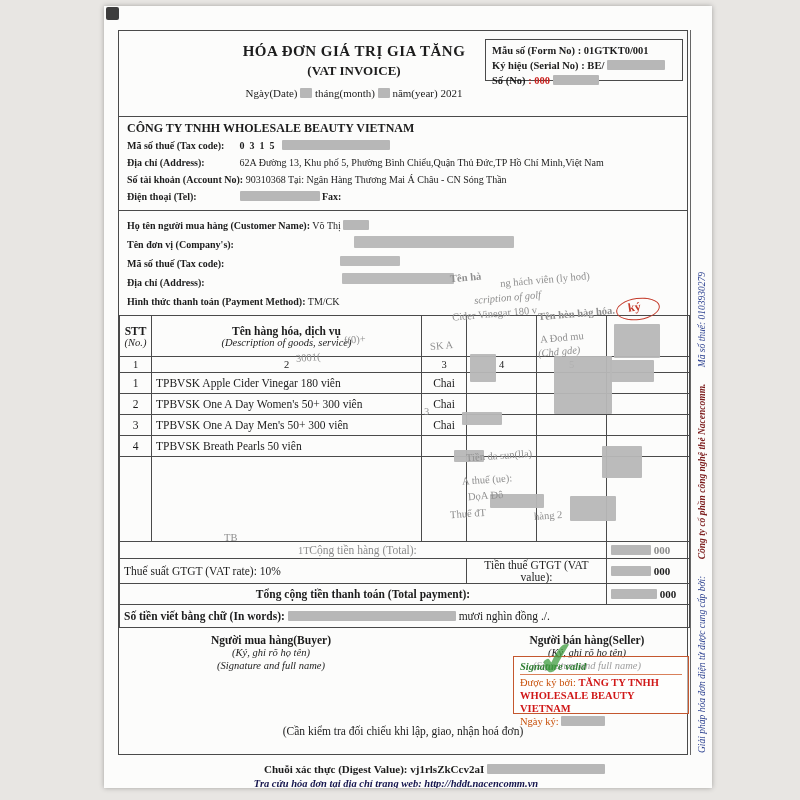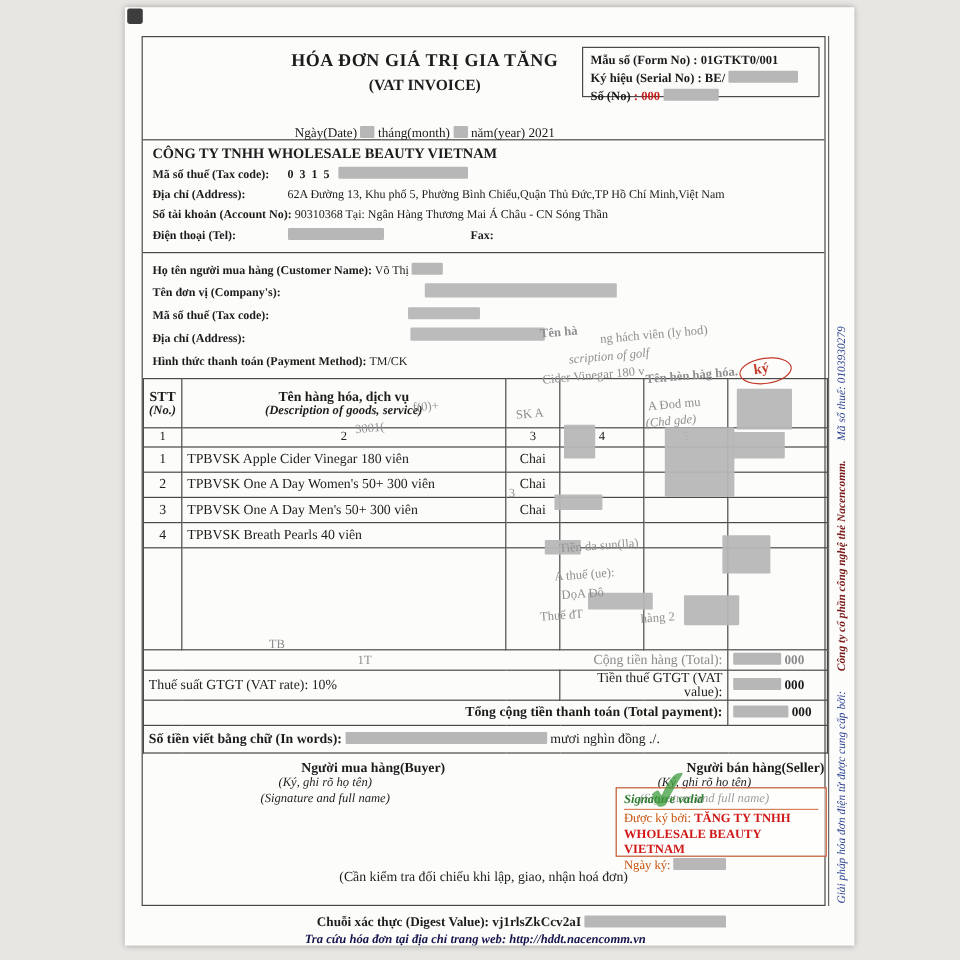--- a/index.html
+++ b/index.html
@@ -8,60 +8,60 @@
   .page{position:absolute;left:104px;top:6px;width:608px;height:782px;background:#fcfcfb;
         box-shadow:0 0 5px rgba(0,0,0,.3);overflow:hidden}
   .corner-mark{position:absolute;left:2px;top:1px;width:13px;height:13px;background:#3d3d3d;border-radius:2px}
   .main{position:absolute;left:14px;top:24px;width:570px;height:725px;border:1px solid #4a4a4a;box-sizing:border-box}
 
   
   .sec-header{position:relative;height:86px;border-bottom:1px solid #4a4a4a;box-sizing:border-box}
   .title-wrap{width:470px;text-align:center;padding-top:12px}
   .title{font-size:15px;font-weight:bold;letter-spacing:.5px}
   .subtitle{font-size:13px;font-weight:bold;margin-top:3px}
-  .date-line{width:470px;font-size:11px;margin-top:26px}
+  .date-line{width:470px;font-size:11px;margin-top:8px}
   .form-box{position:absolute;top:8px;right:4px;width:198px;height:42px;border:1px solid #4a4a4a;
             font-size:10.5px;line-height:15px;padding:3px 6px;box-sizing:border-box;white-space:nowrap}
   .b{font-weight:bold}
   .red{color:#c9211e;font-weight:bold}
 
   
   .sec-seller{height:94px;border-bottom:1px solid #4a4a4a;box-sizing:border-box;padding-top:3px;overflow:hidden}
   .sec-buyer{height:104px;box-sizing:border-box;padding-top:5px;overflow:hidden}
   .info-row{font-size:10px;padding:0 8px;line-height:17px;white-space:nowrap}
   .sec-buyer .info-row{line-height:19px}
   .company{font-weight:bold;font-size:12px}
   .lbl{font-weight:bold}
   .lblw{display:inline-block;min-width:110px}
   .sp{font-weight:bold;letter-spacing:5px}
   .redact{display:inline-block;background:#b7b7b7;height:10px;vertical-align:-1px;border-radius:1px}
 
   
   table.items{width:570px;border-collapse:collapse;table-layout:fixed;font-size:11.5px}
   table.items td,table.items th{border:1px solid #4a4a4a;padding:0 4px;vertical-align:middle;overflow:hidden}
   th{font-weight:bold;text-align:center}
-  .th-en{font-style:italic;font-weight:bold;font-size:10.5px}
+  .th-en{font-style:italic;font-weight:normal;font-size:10.5px}
   .hdr-row th{height:40px}
   .num-row td{height:15px;text-align:center;font-size:10.5px}
   .item-row td{height:20px}
   .c{text-align:center}
   .empty-row td{height:84px}
   .sub-row td{height:16px;color:#8a8a8a}
   .vat-row td{height:16px}
   .tot-row td{height:20px;font-weight:bold}
   .words-row td{height:22px}
   .amount{text-align:left;font-weight:bold;font-size:11px;color:#1c1c1c}
-  .ra{text-align:right}
+  .ra{text-align:center}
 
   
   .sig-area{display:flex;margin-top:6px;font-size:11.5px}
   .sig-block{width:200px}
   .sig-buyer{margin-left:52px}
   .sig-seller{margin-left:auto}
-  .sig-title{font-weight:bold;text-align:right}
+  .sig-title{font-weight:bold;text-align:center}
   .sig-sub{font-style:italic;font-size:10.5px;text-align:center;line-height:13px}
 
   
   .stamp{position:absolute;left:394px;top:625px;width:176px;height:58px;border:1.5px solid #c4572e;
          padding:3px 6px;box-sizing:border-box;font-size:10.5px;line-height:13px;background:rgba(255,255,255,.55)}
   .stamp-valid{color:#2f7d32;font-weight:bold;font-style:italic;border-bottom:1px solid #d9805a;padding-bottom:1px;margin-bottom:1px}
   .stamp-line{color:#c8500a}
   .stamp-company{color:#d01818;font-weight:bold}
   .stamp-check{position:absolute;left:24px;top:-4px;font-size:46px;color:#3f9d3f;opacity:.75;
                transform:rotate(-10deg);font-family:"DejaVu Sans",sans-serif;pointer-events:none}
@@ -139,21 +139,21 @@
         <span class="lbl lblw">Địa chỉ (Address):</span>
         <span>62A Đường 13, Khu phố 5, Phường Bình Chiểu,Quận Thủ Đức,TP Hồ Chí Minh,Việt Nam</span>
       </div>
       <div class="info-row">
         <span class="lbl lblw">Số tài khoản (Account No):</span>
         <span>90310368 Tại: Ngân Hàng Thương Mai Á Châu - CN Sóng Thần</span>
       </div>
       <div class="info-row">
         <span class="lbl lblw">Điện thoại (Tel):</span>
         <span class="redact" style="width:80px"></span>
-        <span class="lbl" style="margin-left:70px">Fax:</span>
+        <span class="lbl" style="">Fax:</span>
       </div>
     </div>
 
     <div class="sec-buyer">
       <div class="info-row">
         <span class="lbl">Họ tên người mua hàng (Customer Name):</span>
         <span>Võ Thị</span>
         <span class="redact" style="width:26px"></span>
       </div>
       <div class="info-row">
@@ -222,21 +222,21 @@
       <tr class="item-row">
         <td class="c">3</td>
         <td>TPBVSK One A Day Men's 50+ 300 viên</td>
         <td class="c">Chai</td>
         <td></td>
         <td></td>
         <td></td>
       </tr>
       <tr class="item-row">
         <td class="c">4</td>
-        <td>TPBVSK Breath Pearls 40 viên</td>
+        <td>TPBVSK Breath Pearls 50 viên</td>
         <td class="c"></td>
         <td></td>
         <td></td>
         <td></td>
       </tr>
       <tr class="empty-row">
         <td></td>
             <td></td>
         <td></td>
             <td></td>

